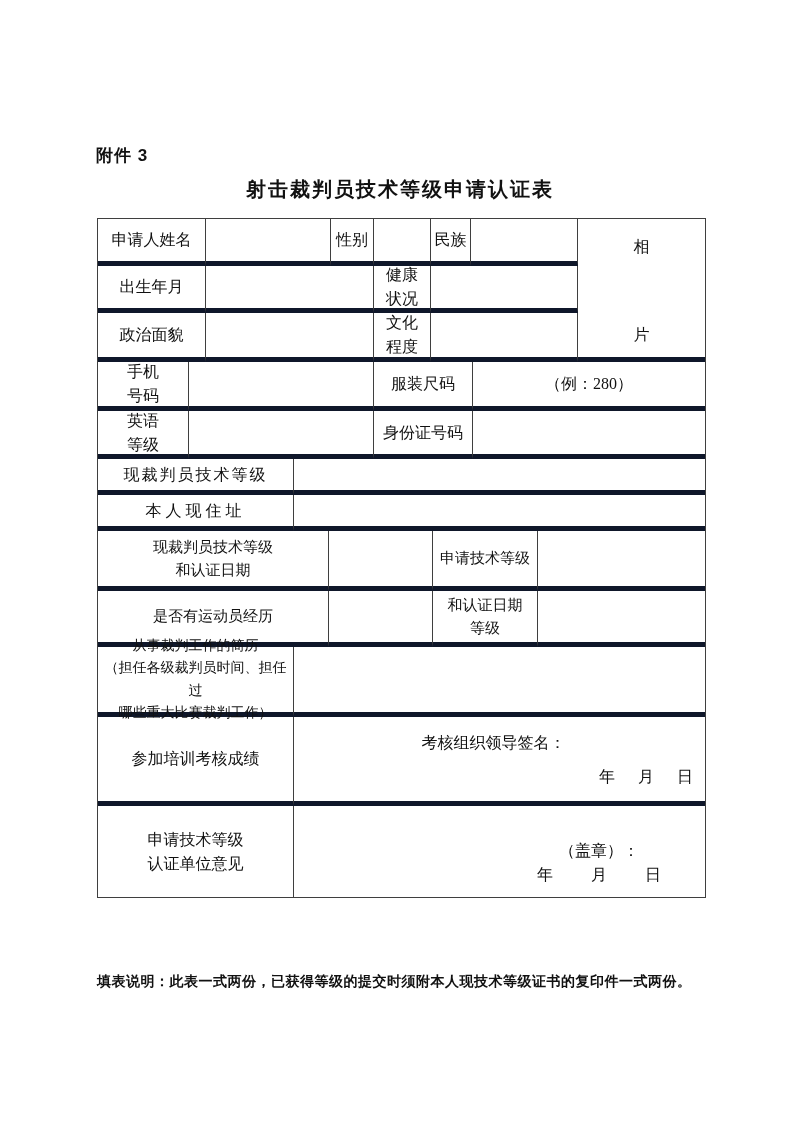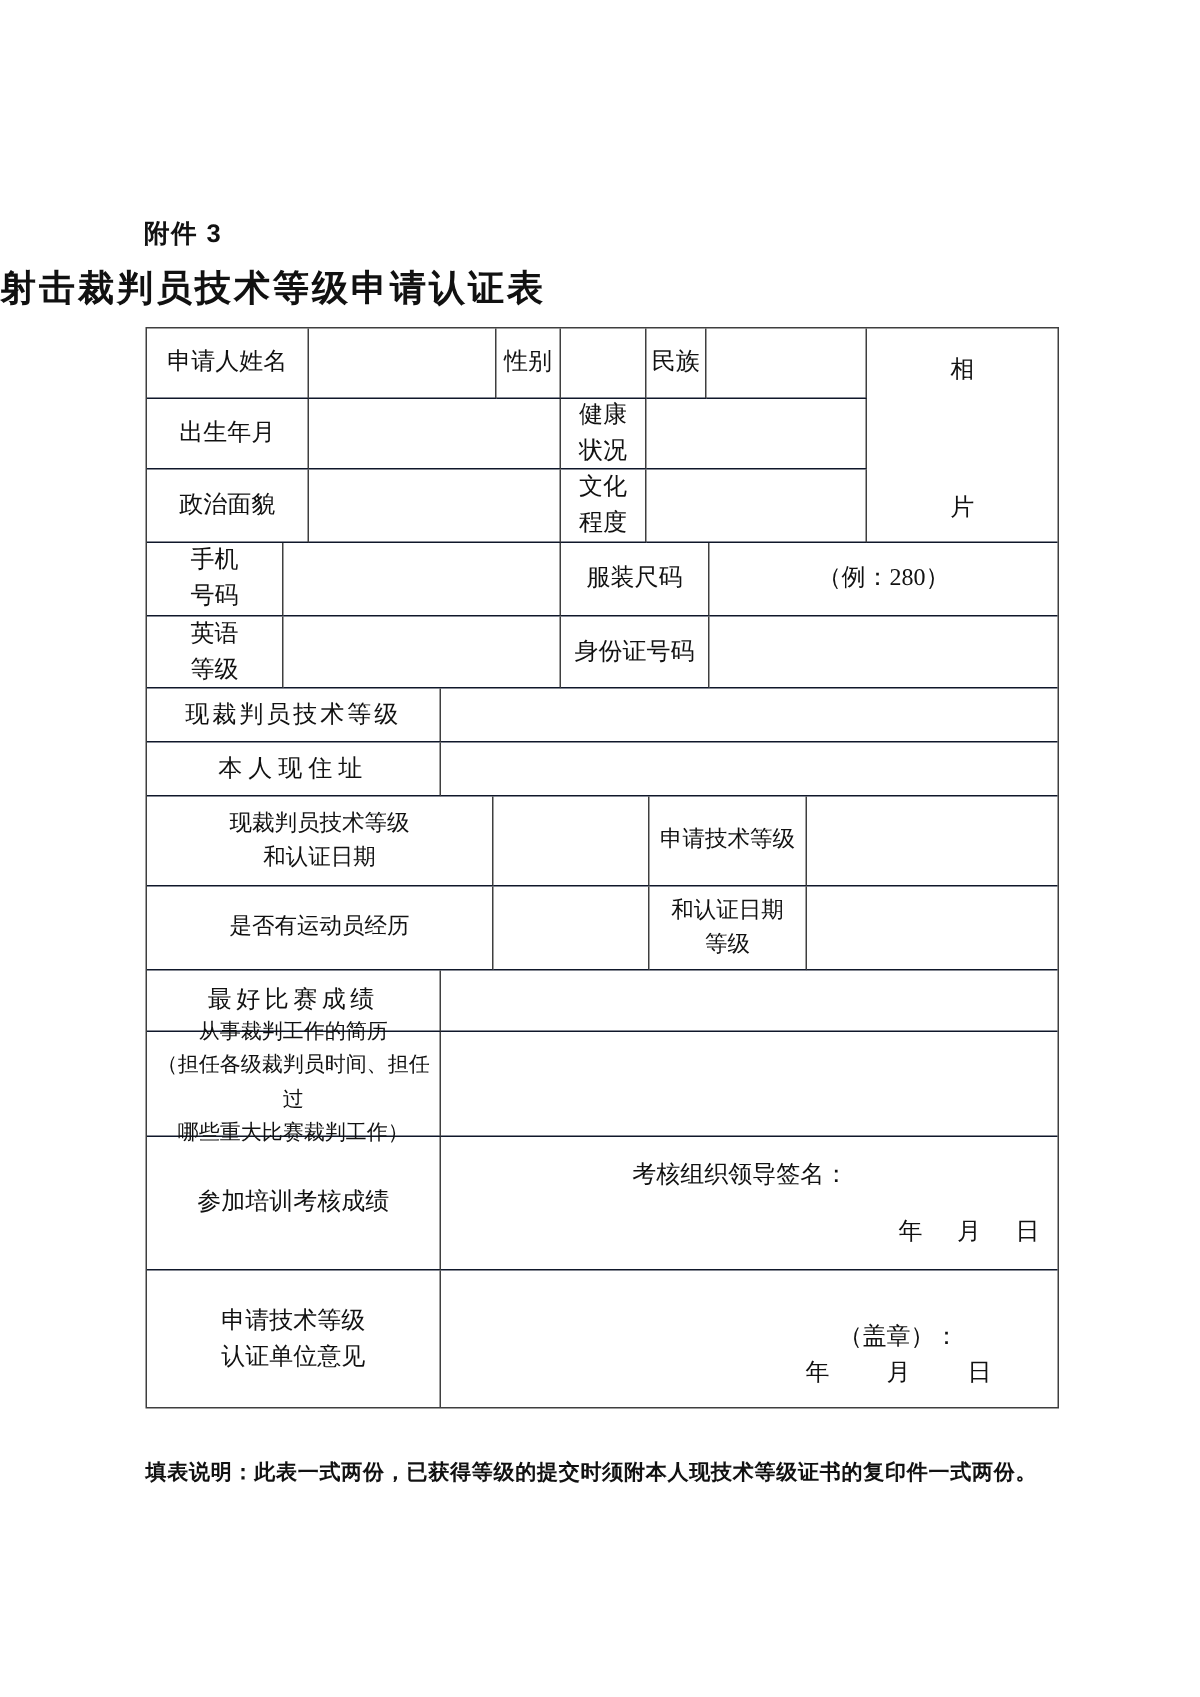--- a/index.html
+++ b/index.html
@@ -11,35 +11,36 @@
     font-family:"Liberation Serif","DejaVu Serif",serif;
     overflow:hidden;
   }
   .attachment {
     position:absolute; left:96px; top:144px;
     font-family:"Liberation Sans","DejaVu Sans",sans-serif;
     font-size:17px; font-weight:600; letter-spacing:1px;
   }
   .title {
     position:absolute; left:0; right:0; top:176px;
-    font-size:24px; font-weight:bold; letter-spacing:2px;
+    text-align:center;
+    font-size:20px; font-weight:bold; letter-spacing:2px;
   }
   .ftable {
     position:absolute; left:97px; top:218px;
     width:607px;
     border:1px solid #3f3f3f;
     box-sizing:content-box;
   }
   .trow { display:flex; width:607px; }
   .lblock { display:flex; flex-direction:column; }
   .srow { display:flex; }
   .c {
     box-sizing:border-box;
     border-right:1px solid #3f3f3f;
-    border-bottom:1px solid #0f172a;
+    border-bottom:5px solid #0f172a;
     display:flex; align-items:center; justify-content:center;
     text-align:center;
     font-size:16px; line-height:1.35;
     height:100%;
   }
   .srow .c { height:auto; }
   .last { border-right:none; }
   .bb0 { border-bottom:none; }
   .ml { white-space:pre-line; line-height:1.5; }
   .fs15 { font-size:15px; }
@@ -157,24 +158,20 @@
     </div>
 
     <div class="trow" style="height:56px">
       <div class="c fs15" style="width:231px">是否有运动员经历</div>
       <div class="c" style="width:104px"></div>
       <div class="c ml fs15" style="width:105px">和认证日期
 等级</div>
       <div class="c last" style="width:167px"></div>
     </div>
 
-    <div class="trow" style="height:41px">
-      <div class="c ls3" style="width:196px">最好比赛成绩</div>
-      <div class="c last" style="width:411px"></div>
-    </div>
 
     <div class="trow" style="height:70px">
       <div class="c ml fs14" style="width:196px">从事裁判工作的简历
 （担任各级裁判员时间、担任过
 哪些重大比赛裁判工作）</div>
       <div class="c last" style="width:411px"></div>
     </div>
 
     <div class="trow" style="height:89px">
       <div class="c" style="width:196px">参加培训考核成绩</div>

